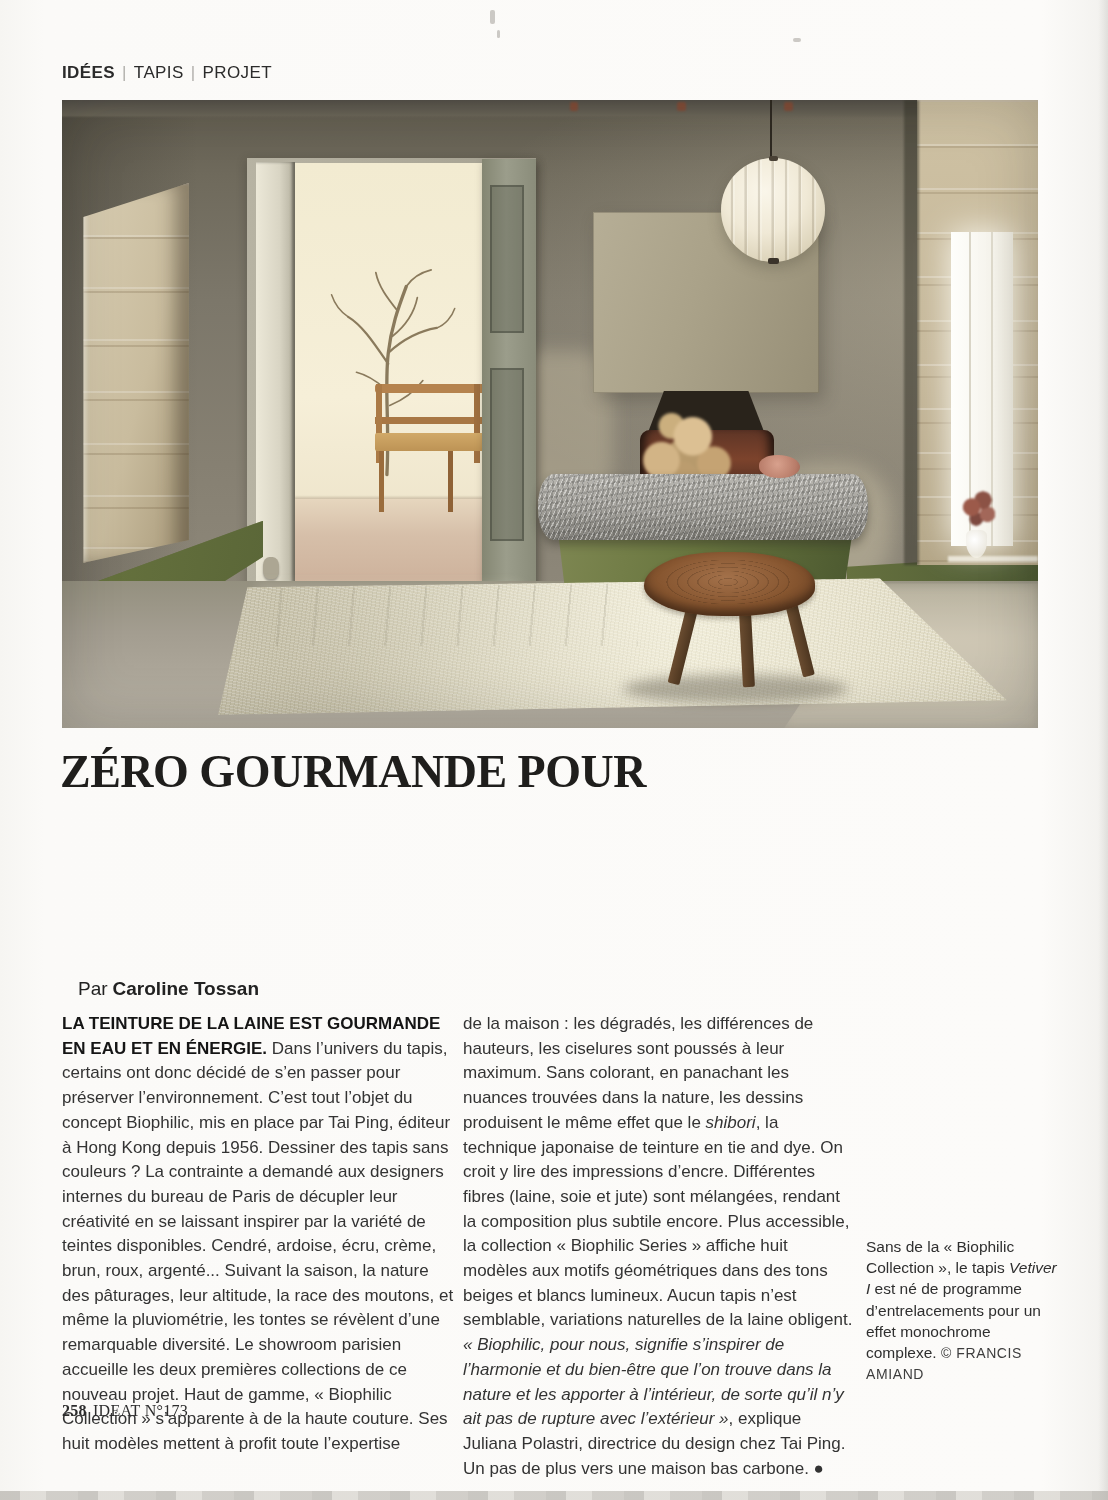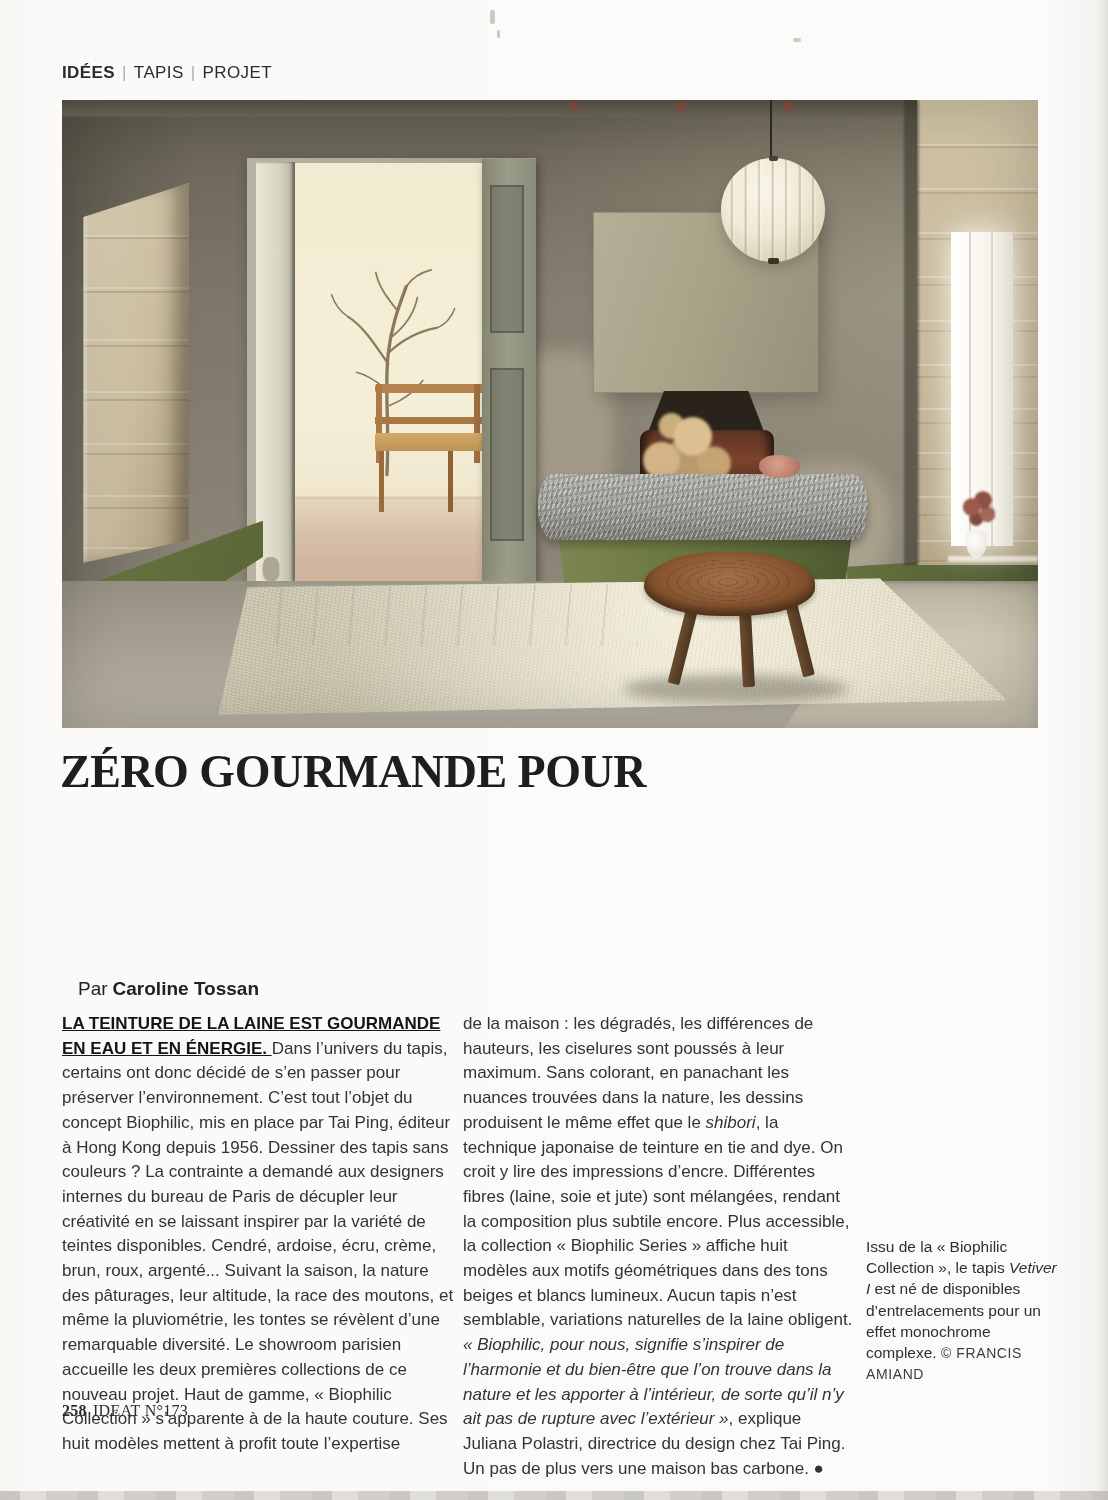--- a/index.html
+++ b/index.html
@@ -17,21 +17,21 @@
   .headline{position:absolute;left:60px;top:748px;font-family:"Liberation Serif",serif;
     font-weight:bold;font-size:46px;line-height:1.04;letter-spacing:-.5px;color:#1f1e1c;}
   .standfirst{position:absolute;left:62px;top:856px;width:668px;font-weight:bold;
     font-size:19.5px;line-height:1.42;color:#161616;}
   .byline{position:absolute;left:78px;top:950px;font-size:19px;color:#222;margin-top:28px;}
   .byline .prefix{margin-right:5px;}
   .byline .author{font-weight:bold;}
   .bodycol{position:absolute;top:1012px;font-size:17px;line-height:24.7px;color:#333;text-align:left;}
   .col1{left:62px;width:394px;}
   .col2{left:463px;width:392px;}
-  .run-bold{font-weight:bold;color:#151515;text-decoration:underline;}
+  .run-bold{font-weight:bold;color:#151515;}
   .run-italic{font-style:italic;}
   .caption{position:absolute;left:866px;top:1236px;width:196px;font-size:15.5px;line-height:1.37;color:#2f2f2f;}
   .run-credit{font-size:14px;letter-spacing:.6px;color:#3d3d3d;}
   .footer{position:absolute;left:62px;top:1402px;font-size:16px;letter-spacing:.3px;color:#2c2c2c;font-family:Liberation Serif, serif;}
   .footer .num{font-weight:bold;margin-right:6px;}
   
   .scan-bottom{position:absolute;left:0;bottom:0;width:100%;height:9px;opacity:.75;
     background:repeating-linear-gradient(90deg,#b9b6b0 0 20px,#d8d5cf 20px 46px,#c3c0ba 46px 78px);}
   .speck{position:absolute;background:#9b9892;border-radius:2px;opacity:.5;}
   .edge-shade{position:absolute;right:0;top:0;width:10px;height:100%;
@@ -298,21 +298,21 @@
   </div>
 
 
   <div class="byline">
     <span class="prefix">Par</span><span class="author">Caroline Tossan</span>
   </div>
 
   <div class="bodycol col1"><span class="run-bold">LA TEINTURE DE LA LAINE EST GOURMANDE EN EAU ET EN ÉNERGIE. </span><span>Dans l’univers du tapis, certains ont donc décidé de s’en passer pour préserver l’environnement. C’est tout l’objet du concept Biophilic, mis en place par Tai Ping, éditeur à Hong Kong depuis 1956. Dessiner des tapis sans couleurs ? La contrainte a demandé aux designers internes du bureau de Paris de décupler leur créativité en se laissant inspirer par la variété de teintes disponibles. Cendré, ardoise, écru, crème, brun, roux, argenté... Suivant la saison, la nature des pâturages, leur altitude, la race des moutons, et même la pluviométrie, les tontes se révèlent d’une remarquable diversité. Le showroom parisien accueille les deux premières collections de ce nouveau projet. Haut de gamme, « Biophilic Collection » s’apparente à de la haute couture. Ses huit modèles mettent à profit toute l’expertise</span></div>
   <div class="bodycol col2"><span>de la maison : les dégradés, les différences de hauteurs, les ciselures sont poussés à leur maximum. Sans colorant, en panachant les nuances trouvées dans la nature, les dessins produisent le même effet que le </span><span class="run-italic">shibori</span><span>, la technique japonaise de teinture en tie and dye. On croit y lire des impressions d’encre. Différentes fibres (laine, soie et jute) sont mélangées, rendant la composition plus subtile encore. Plus accessible, la collection « Biophilic Series » affiche huit modèles aux motifs géométriques dans des tons beiges et blancs lumineux. Aucun tapis n’est semblable, variations naturelles de la laine obligent. </span><span class="run-italic">« Biophilic, pour nous, signifie s’inspirer de l’harmonie et du bien-être que l’on trouve dans la nature et les apporter à l’intérieur, de sorte qu’il n’y ait pas de rupture avec l’extérieur »</span><span>, explique Juliana Polastri, directrice du design chez Tai Ping. Un pas de plus vers une maison bas carbone. ●</span></div>
 
-  <div class="caption"><span>Issu de la « Biophilic Collection », le tapis </span><span class="run-italic">Vetiver I</span><span> est né de disponibles d’entrelacements pour un effet monochrome complexe. </span><span class="run-credit">© FRANCIS AMIAND</span></div>
+  <div class="caption"><span>Sans de la « Biophilic Collection », le tapis </span><span class="run-italic">Vetiver I</span><span> est né de programme d’entrelacements pour un effet monochrome complexe. </span><span class="run-credit">© FRANCIS AMIAND</span></div>
 
   <div class="footer">
     <span class="num">258</span><span>IDEAT N°173</span>
   </div>
 
   <div class="speck" style="left:490px;top:10px;width:5px;height:14px;"></div>
   <div class="speck" style="left:497px;top:30px;width:3px;height:8px;"></div>
   <div class="speck" style="left:793px;top:38px;width:8px;height:4px;"></div>
   <div class="edge-shade"></div>
   <div class="scan-bottom"></div>

